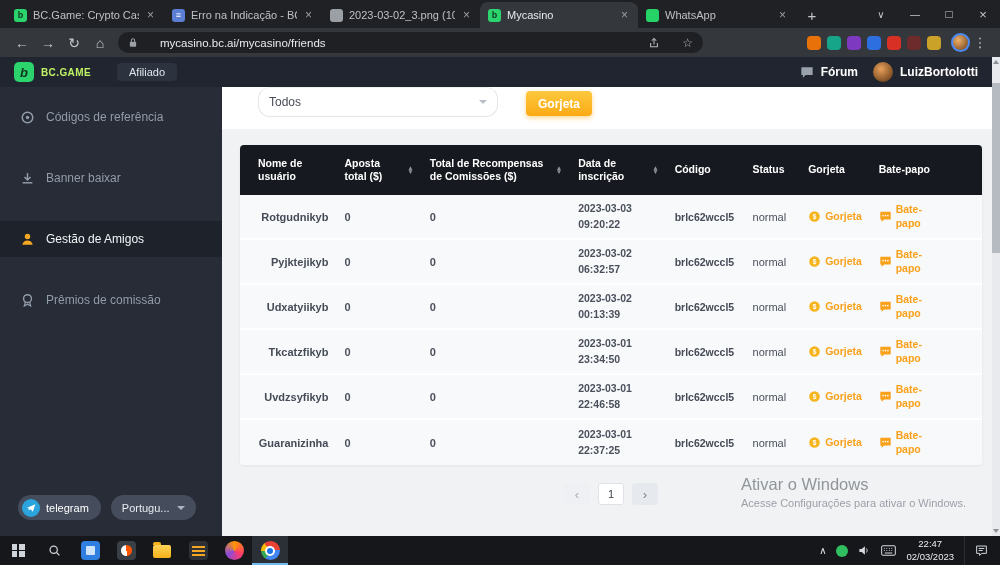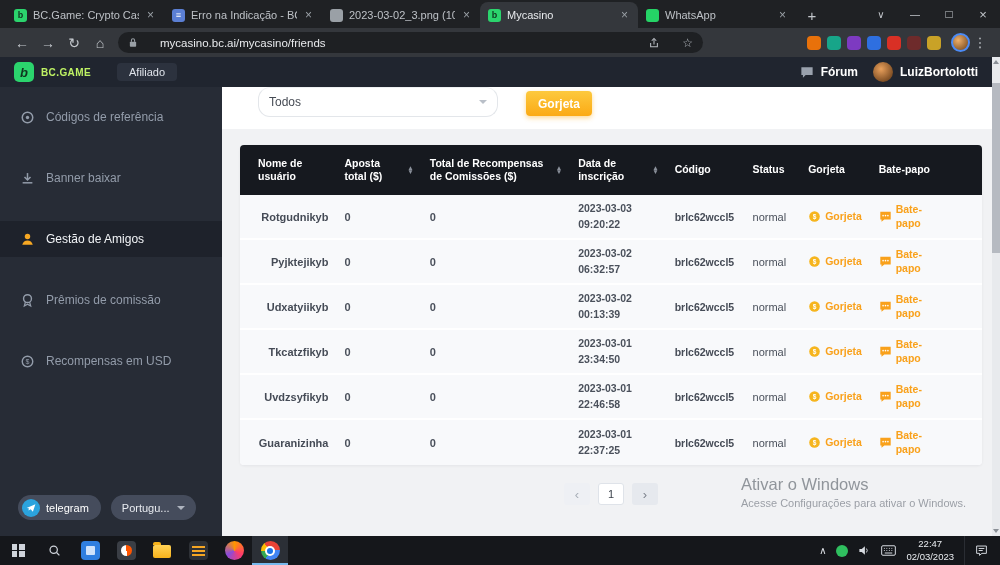--- a/index.html
+++ b/index.html
@@ -240,27 +240,20 @@
             </svg>
           <span>Gestão de Amigos</span>
         </div>
         <div class="side-item">
           <svg width="15" height="15" viewBox="0 0 16 16" fill="none">
               <circle cx="8" cy="6" r="4.2" stroke="currentColor" stroke-width="1.5"></circle>
               <path d="M5.8 9.6l-1.2 4.2 3.4-1.9 3.4 1.9-1.2-4.2" stroke="currentColor" stroke-width="1.3" fill="none"></path>
             </svg>
           <span>Prêmios de comissão</span>
         </div>
-        <div class="side-item">
-          <svg width="15" height="15" viewBox="0 0 16 16" fill="none">
-              <circle cx="8" cy="8" r="5.6" stroke="currentColor" stroke-width="1.5"></circle>
-              <text x="8" y="10.8" text-anchor="middle" font-size="7.5" fill="currentColor">$</text>
-            </svg>
-          <span>Recompensas em USD</span>
-        </div>
         <div class="side-bottom">
           <div class="tg-pill">
             <span class="tg-ic">
               <svg width="10" height="10" viewBox="0 0 16 16">
                   <path d="M1 8l14-6-4 12-3.5-4L4 12l.5-3.5z" fill="#ffffff"></path>
                 </svg>
             </span>
             <span>telegram</span>
           </div>
           <div class="lang-pill">

